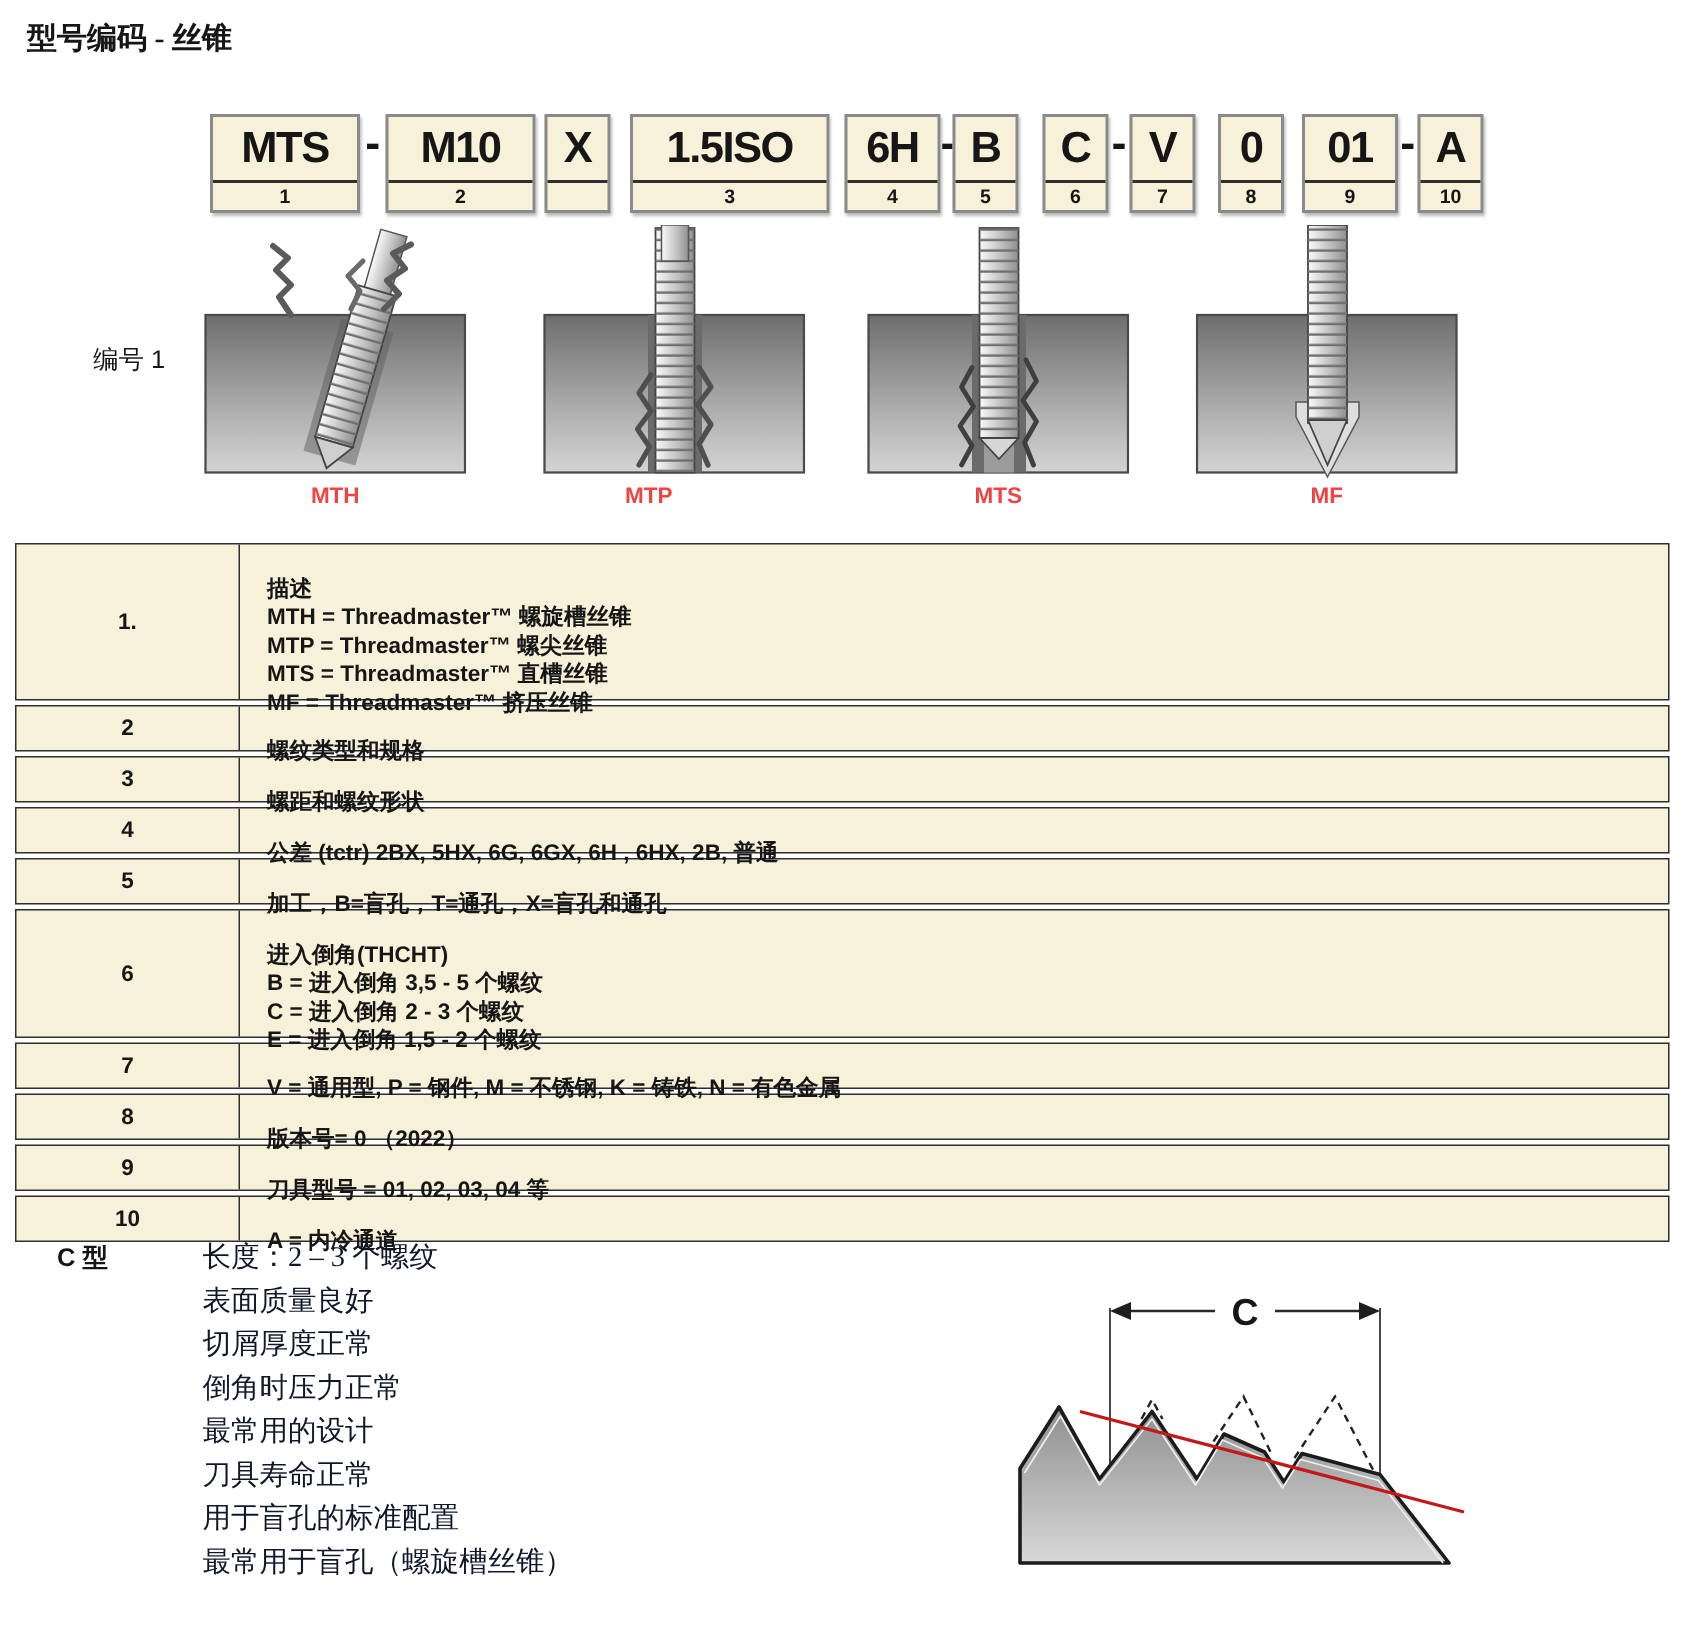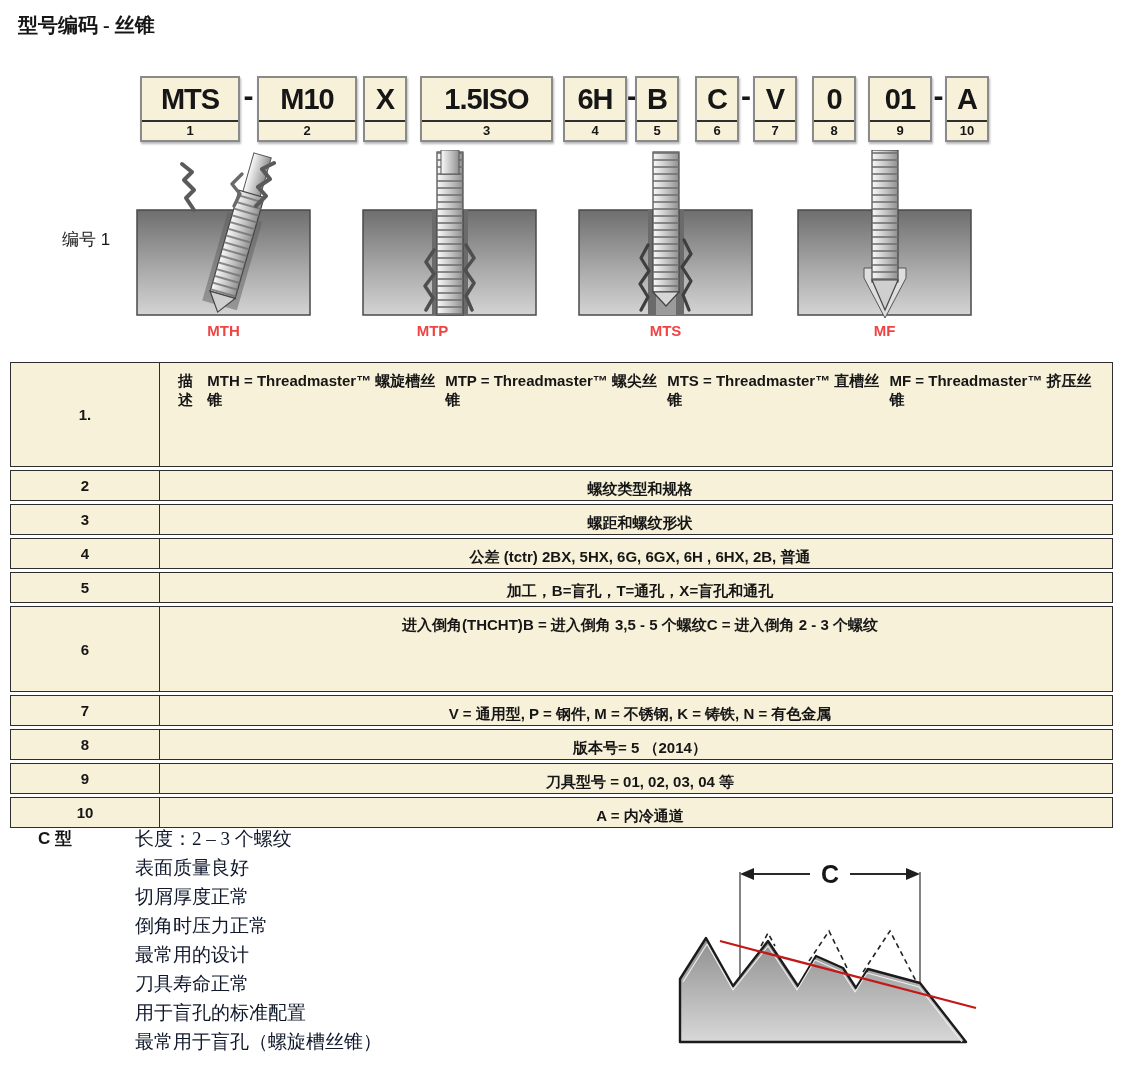--- a/index.html
+++ b/index.html
@@ -22,21 +22,21 @@
   .row-label{position:absolute;left:62px;top:228px;font-size:17px;font-weight:normal;color:#161616;}
   .panel{position:absolute;top:150px;}
   .panel svg{display:block;}
   .tap-label{position:absolute;top:322px;text-align:center;font-weight:bold;font-size:15px;color:#ef4444;}
 
   
   .spec-table{position:absolute;left:10px;top:362px;width:1103px;}
   .trow{display:flex;background:#F7F1D9;border:1px solid #2e2e2e;margin-bottom:3px;}
   .tnum{flex:0 0 148px;border-right:1px solid #2e2e2e;display:flex;align-items:center;justify-content:center;
         font-weight:bold;font-size:15px;color:#161616;}
-  .tcontent{flex:1;padding:8px 10px 4px 18px;display:flex;flex-direction:row;justify-content:center;}
+  .tcontent{flex:1;padding:20px 10px 4px 18px;display:flex;flex-direction:column;justify-content:flex-start;}
   .tline{font-weight:bold;font-size:15px;line-height:19px;color:#161616;}
   .h-single{height:29px;}
   .h-five{height:103px;}
   .h-four{height:84px;}
 
   
   .c-label{position:absolute;left:38px;top:827px;font-size:17px;font-weight:bold;color:#161616;text-align:center;}
   .c-list{position:absolute;left:135px;top:824px;font-family:"Liberation Serif",serif;
           font-size:19px;line-height:29px;color:#0f172a;}
   .diagram{position:absolute;left:643px;top:846px;}
@@ -250,32 +250,33 @@
       <div class="tcontent">
           <div class="tline">加工，B=盲孔，T=通孔，X=盲孔和通孔</div>
         </div>
     </div>
     <div class="trow h-four">
       <div class="tnum">6</div>
       <div class="tcontent">
         <div class="tline">进入倒角(THCHT)</div>
         <div class="tline">B = 进入倒角 3,5 - 5 个螺纹</div>
         <div class="tline">C = 进入倒角 2 - 3 个螺纹</div>
+        <div class="tline">E = 进入倒角 1,5 - 2 个螺纹</div>
       </div>
     </div>
     <div class="trow h-single">
       <div class="tnum">7</div>
       <div class="tcontent">
           <div class="tline">V = 通用型, P = 钢件, M = 不锈钢, K = 铸铁, N = 有色金属</div>
         </div>
     </div>
     <div class="trow h-single">
       <div class="tnum">8</div>
       <div class="tcontent">
-          <div class="tline">版本号= 5 （2014）</div>
+          <div class="tline">版本号= 0 （2022）</div>
         </div>
     </div>
     <div class="trow h-single">
       <div class="tnum">9</div>
       <div class="tcontent">
           <div class="tline">刀具型号 = 01, 02, 03, 04 等</div>
         </div>
     </div>
     <div class="trow h-single">
       <div class="tnum">10</div>

